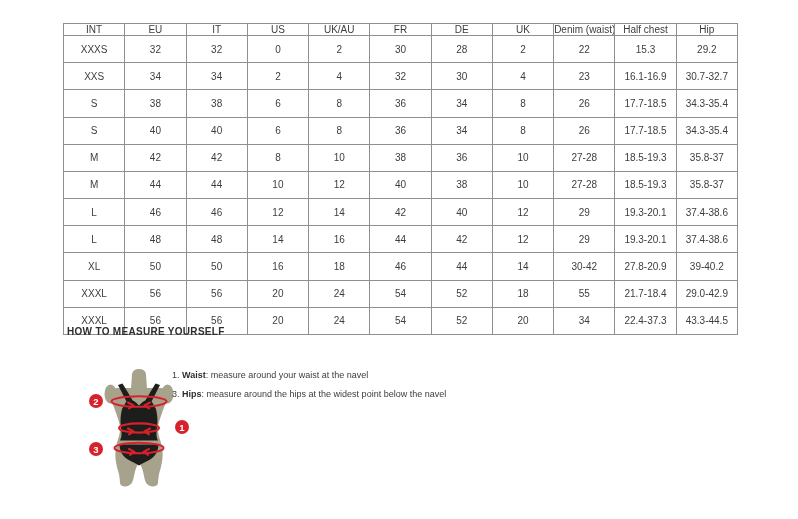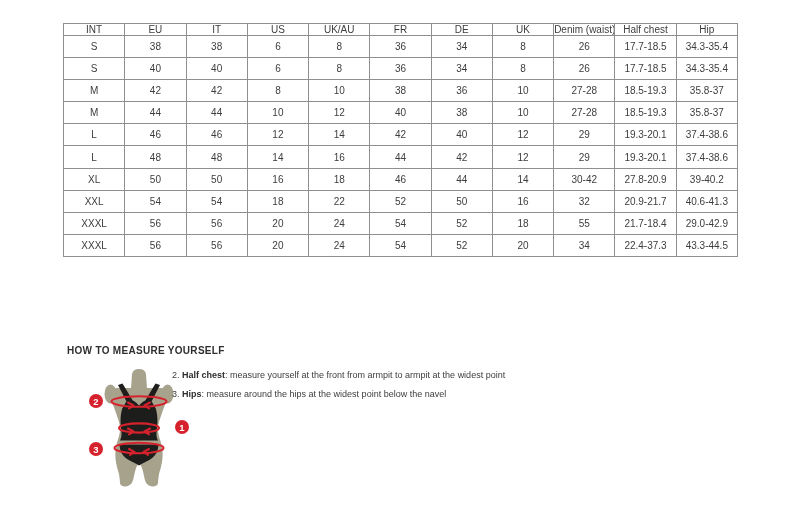--- a/index.html
+++ b/index.html
@@ -2,35 +2,35 @@
 <html><head>
 <meta charset="utf-8">
 <style>
   html,body{margin:0;padding:0;}
   body{
     width:798px;height:519px;position:relative;background:#ffffff;
     font-family:"Liberation Sans",sans-serif;color:#3d3d3d;overflow:hidden;
   }
   
   table.size-table{
-    position:absolute;left:63px;top:23px;width:675px;height:234px;
+    position:absolute;left:63px;top:23px;width:675px;height:312px;
     border-collapse:collapse;table-layout:fixed;
     font-size:10px;color:#3d3d3d;
     border:1px solid #6f6f6f;
   }
   table.size-table th,
   table.size-table td{
     border:1px solid #8f8f8f;
     text-align:center;vertical-align:middle;
     font-weight:normal;padding:0;
     white-space:nowrap;overflow:hidden;
   }
   
   .measure-title{
-    position:absolute;left:67px;top:345px;margin:0;
+    position:absolute;left:67px;top:326px;margin:0;
     font-size:10px;font-weight:bold;color:#2e2e2e;letter-spacing:.3px;
   }
   .figure{
     position:absolute;left:84px;top:368px;width:110px;height:122px;
   }
   .figure svg{display:block;width:110px;height:122px;}
   ol.steps{
     position:absolute;left:172px;top:369px;margin:0;padding:0;
     list-style:none;font-size:9px;color:#3d3d3d;
   }
@@ -51,20 +51,46 @@
         <th>FR</th>
         <th>DE</th>
         <th>UK</th>
         <th>Denim (waist)</th>
         <th>Half chest</th>
         <th>Hip</th>
       </tr>
   </thead>
   <tbody id="table-body">
       <tr>
+        <td>XXXS</td>
+        <td>32</td>
+        <td>32</td>
+        <td>0</td>
+        <td>2</td>
+        <td>30</td>
+        <td>28</td>
+        <td>2</td>
+        <td>22</td>
+        <td>15.3</td>
+        <td>29.2</td>
+      </tr>
+      <tr>
+        <td>XXS</td>
+        <td>34</td>
+        <td>34</td>
+        <td>2</td>
+        <td>4</td>
+        <td>32</td>
+        <td>30</td>
+        <td>4</td>
+        <td>23</td>
+        <td>16.1-16.9</td>
+        <td>30.7-32.7</td>
+      </tr>
+      <tr>
         <td>S</td>
         <td>38</td>
         <td>38</td>
         <td>6</td>
         <td>8</td>
         <td>36</td>
         <td>34</td>
         <td>8</td>
         <td>26</td>
         <td>17.7-18.5</td>
@@ -140,33 +166,20 @@
         <td>50</td>
         <td>50</td>
         <td>16</td>
         <td>18</td>
         <td>46</td>
         <td>44</td>
         <td>14</td>
         <td>30-42</td>
         <td>27.8-20.9</td>
         <td>39-40.2</td>
-      </tr>
-      <tr>
-        <td>XXL</td>
-        <td>54</td>
-        <td>54</td>
-        <td>18</td>
-        <td>22</td>
-        <td>52</td>
-        <td>50</td>
-        <td>16</td>
-        <td>32</td>
-        <td>20.9-21.7</td>
-        <td>40.6-41.3</td>
       </tr>
       <tr>
         <td>XXXL</td>
         <td>56</td>
         <td>56</td>
         <td>20</td>
         <td>24</td>
         <td>54</td>
         <td>52</td>
         <td>18</td>
@@ -270,15 +283,15 @@
       </g>
       <g>
         <circle cx="12" cy="81" r="7" fill="#d6222d"></circle>
         <text x="12" y="84.6" fill="#ffffff">3</text>
       </g>
     </g>
   </svg>
 </div>
 
 <ol class="steps" id="steps">
-    <li><span>2. </span><b>Half chest</b><span>: measure yourself at the front from armpit to armpit at the widest point</span></li>
+    <li><span>1. </span><b>Waist</b><span>: measure around your waist at the navel</span></li>
     <li><span>3. </span><b>Hips</b><span>: measure around the hips at the widest point below the navel</span></li>
   </ol>
 
 </body></html>

